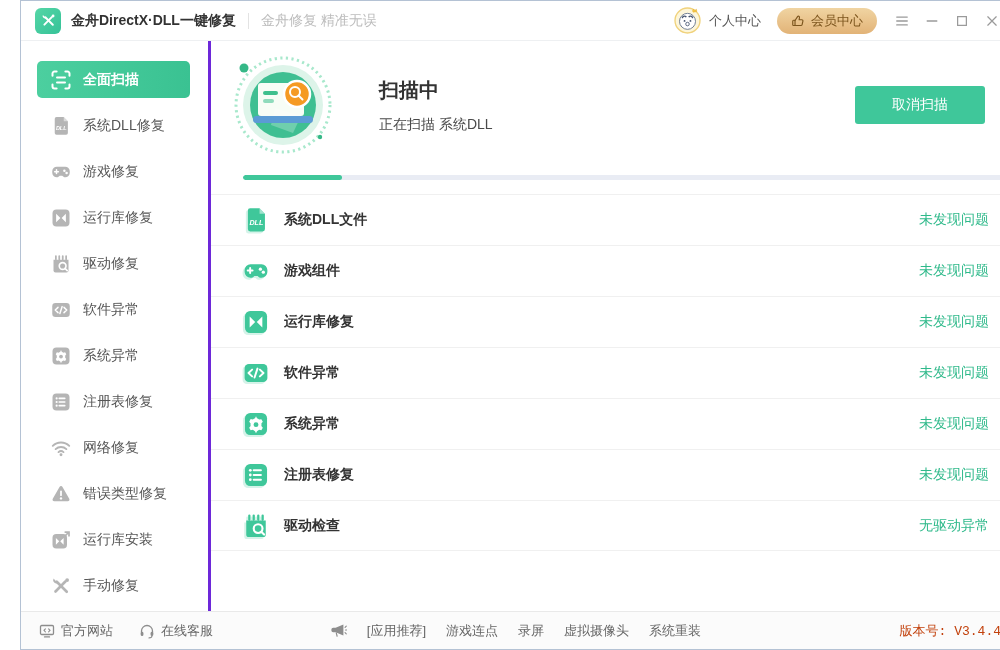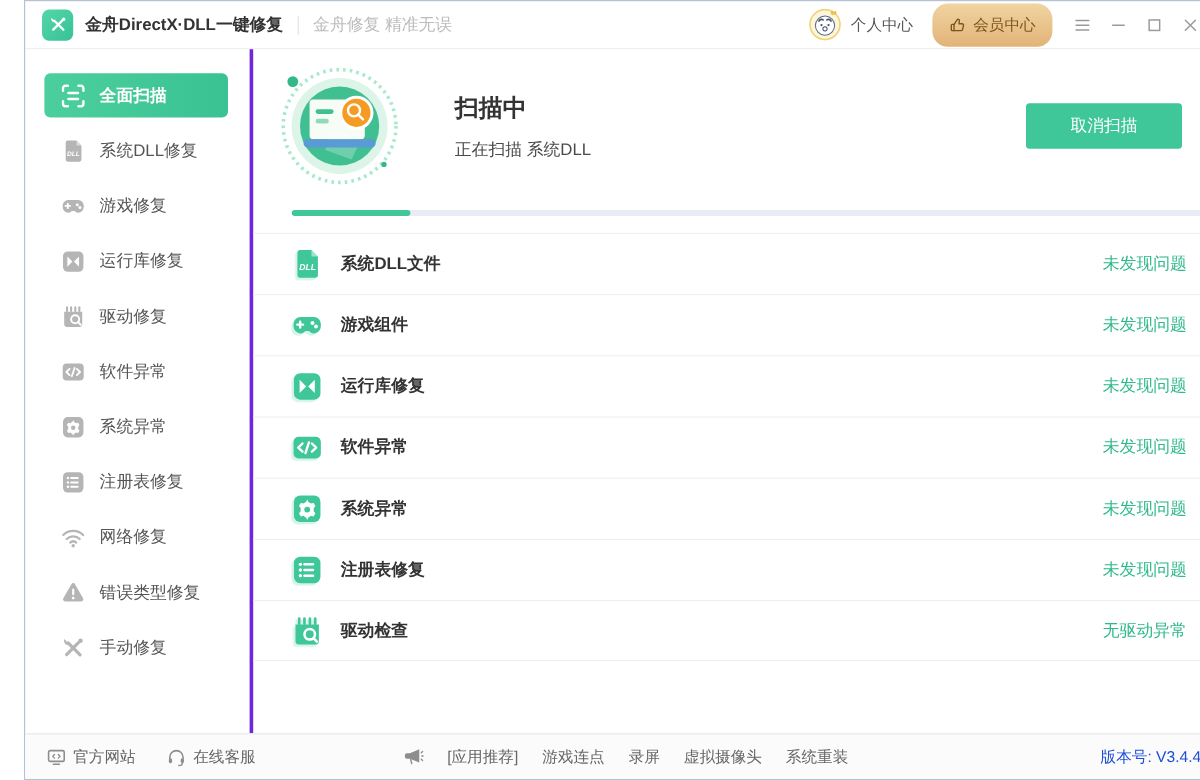--- a/index.html
+++ b/index.html
@@ -14,21 +14,21 @@
   .titlebar { height:40px; flex:0 0 40px; display:flex; align-items:center; padding:0 12px 0 14px; border-bottom:1px solid #eef0f2; }
   .logo { width:26px; height:26px; border-radius:6px; background:linear-gradient(135deg,#55d6a6,#35c298); display:flex; align-items:center; justify-content:center; }
   .logo .ic { width:15px; height:15px; color:#fff; }
   .app-title { margin-left:10px; font-size:14px; font-weight:bold; color:#333; }
   .vdiv { width:1px; height:16px; background:#e3e3e3; margin:0 12px; }
   .slogan { font-size:14px; color:#bcbcbc; }
   .tb-right { margin-left:auto; display:flex; align-items:center; }
   .avatar { width:27px; height:27px; }
   .avatar .ic { width:27px; height:27px; }
   .personal { font-size:13px; color:#555; margin:0 16px 0 8px; cursor:pointer; }
-  .member { display:flex; align-items:center; gap:6px; height:36px; padding:0 14px; border:none; border-radius:13px;
+  .member { display:flex; align-items:center; gap:6px; height:26px; padding:0 14px; border:none; border-radius:13px;
             background:linear-gradient(180deg,var(--member-gold-light),var(--member-gold-dark)); color:var(--member-text);
             font-size:13px; font-family:inherit; cursor:pointer; }
   .member .ic { width:14px; height:14px; }
   .wbtn { width:30px; height:28px; display:flex; align-items:center; justify-content:center; color:#9a9a9a; cursor:pointer; }
   .wbtn .ic { width:14px; height:14px; }
   .wbtn.first { margin-left:10px; }
 
   
   .bodyrow { flex:1; display:flex; min-height:0; }
   .sidebar { width:190px; flex:0 0 190px; border-right:3px solid #6d28d9; padding-top:20px; }
@@ -61,21 +61,21 @@
   .row-status { margin-left:auto; font-size:14px; color:var(--status-green); }
 
   
   .footer { flex:0 0 38px; height:38px; border-top:1px solid #e9e9e9; background:#fbfbfb; display:flex; align-items:center;
             padding:0 18px; font-size:13px; color:#666;gap:35px; }
   .f-left { display:flex; gap:26px; }
   .f-link { display:flex; align-items:center; gap:6px; cursor:pointer; }
   .f-ic { width:16px; height:16px; color:#8d8d8d; }
   .f-center { display:flex; align-items:center; gap:20px; margin:0 auto; }
   .f-center .mega { width:17px; height:17px; color:#8d8d8d; }
-  .version { margin-left:auto; color:#1d4ed8; }
+  .version { margin-left:auto; color:#c2410c;font-family:Liberation Mono, monospace; }
 </style>
 </head>
 <body>
 
 <div class="window">
 
   <header class="titlebar">
     <span class="logo">
       <i class="ic">
           <svg viewBox="0 0 16 16">
@@ -255,20 +255,30 @@
   </div>
           <div class="side-item">
     <i class="ic sb-icon">
               <svg viewBox="0 0 16 16">
                 <path fill="currentColor" d="M8 1.5c.5 0 1 .3 1.2.8l5.4 9.4c.5.9-.1 2.1-1.2 2.1H2.6c-1.1 0-1.7-1.2-1.2-2.1L6.8 2.3c.3-.5.7-.8 1.2-.8z"></path>
                 <rect x="7.3" y="5.2" width="1.4" height="4.4" rx=".7" fill="#fff"></rect>
                 <circle cx="8" cy="11.5" r=".95" fill="#fff"></circle>
               </svg>
             </i>
     <span class="sb-label">错误类型修复</span>
+  </div>
+          <div class="side-item">
+    <i class="ic sb-icon">
+              <svg viewBox="0 0 16 16">
+                <rect x="1.2" y="3.2" width="11.6" height="11.6" rx="3" fill="currentColor"></rect>
+                <path fill="#fff" d="M3.9 6.3v5.4l2.7-2.7zM10.1 6.3v5.4L7.4 9z"></path>
+                <path d="M10.8 5.2l3.4-3.4M14.4 4.6V1.6h-3" stroke="currentColor" stroke-width="1.4" fill="none" stroke-linecap="round"></path>
+              </svg>
+            </i>
+    <span class="sb-label">运行库安装</span>
   </div>
           <div class="side-item">
     <i class="ic sb-icon">
               <svg viewBox="0 0 16 16">
                 <path d="M4.6 4.6L12.6 12.6" stroke="currentColor" stroke-width="2.1" stroke-linecap="round" fill="none"></path>
                 <path d="M11.5 4.4L3.6 12.4" stroke="currentColor" stroke-width="2.1" stroke-linecap="round" fill="none"></path>
                 <path d="M2 2a2.8 2.8 0 0 0 3.7 3.7L4.3 4.3z" fill="currentColor"></path>
                 <circle cx="12.9" cy="3.2" r="1.5" fill="currentColor"></circle>
               </svg>
             </i>

